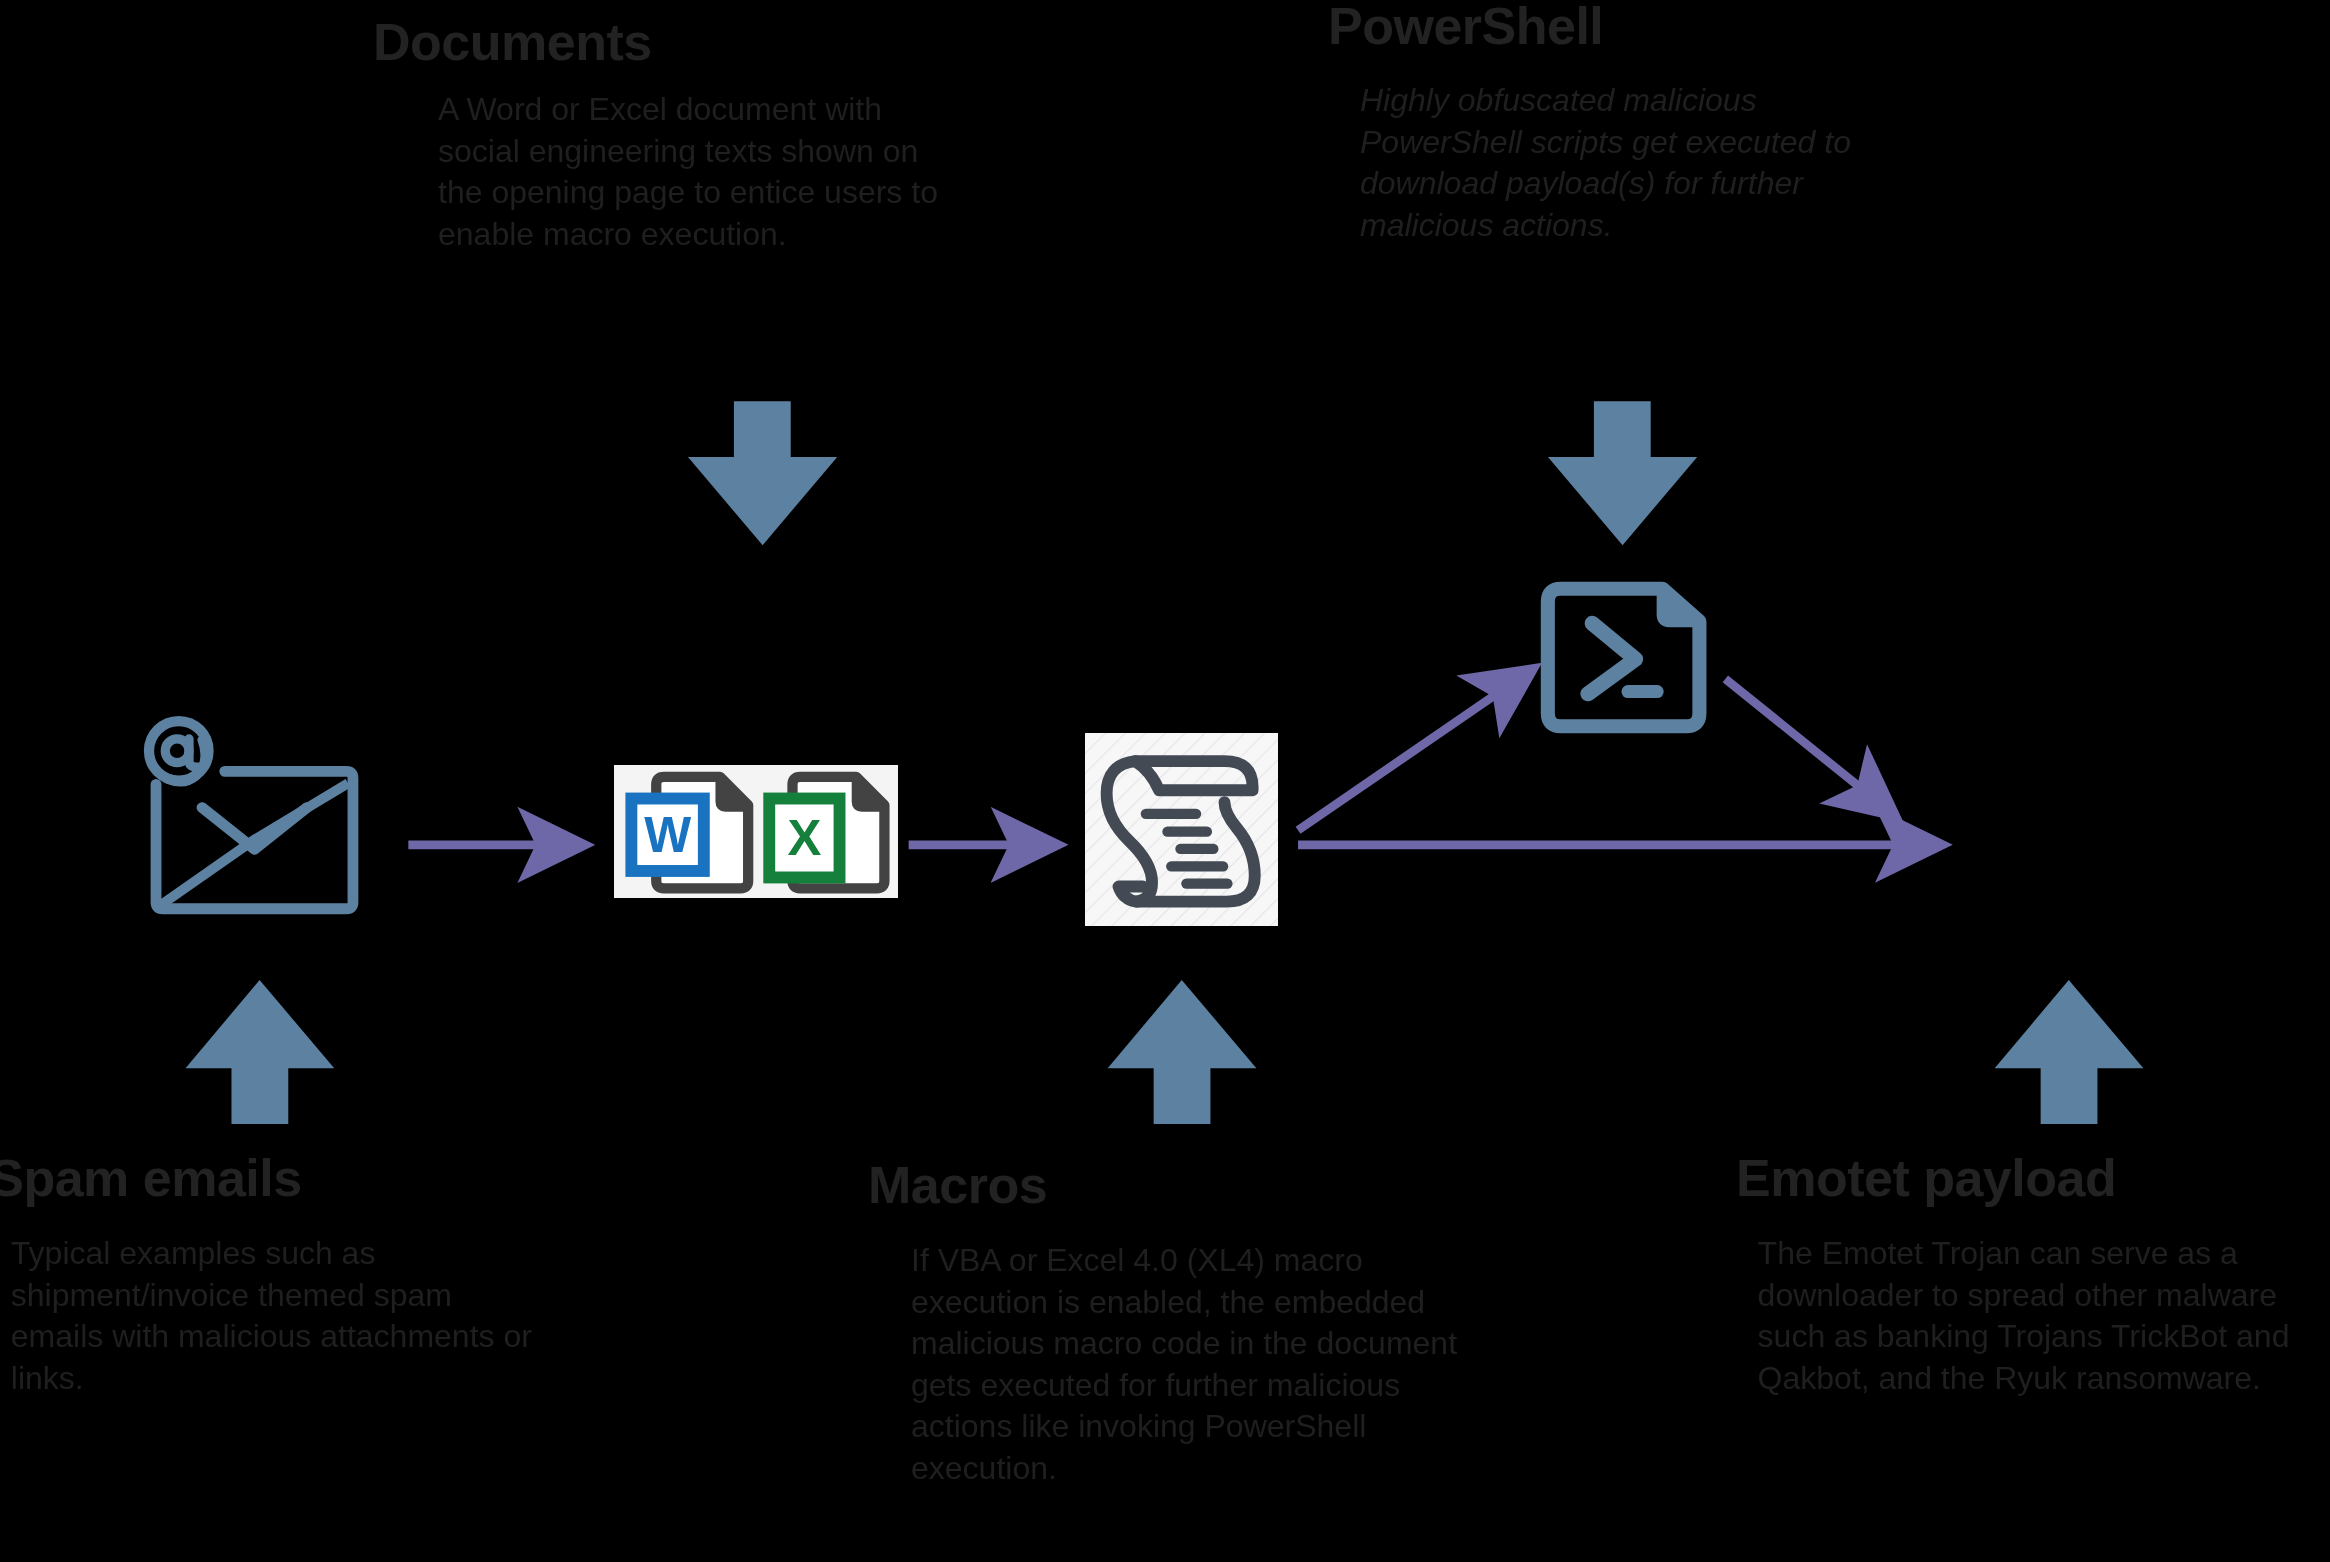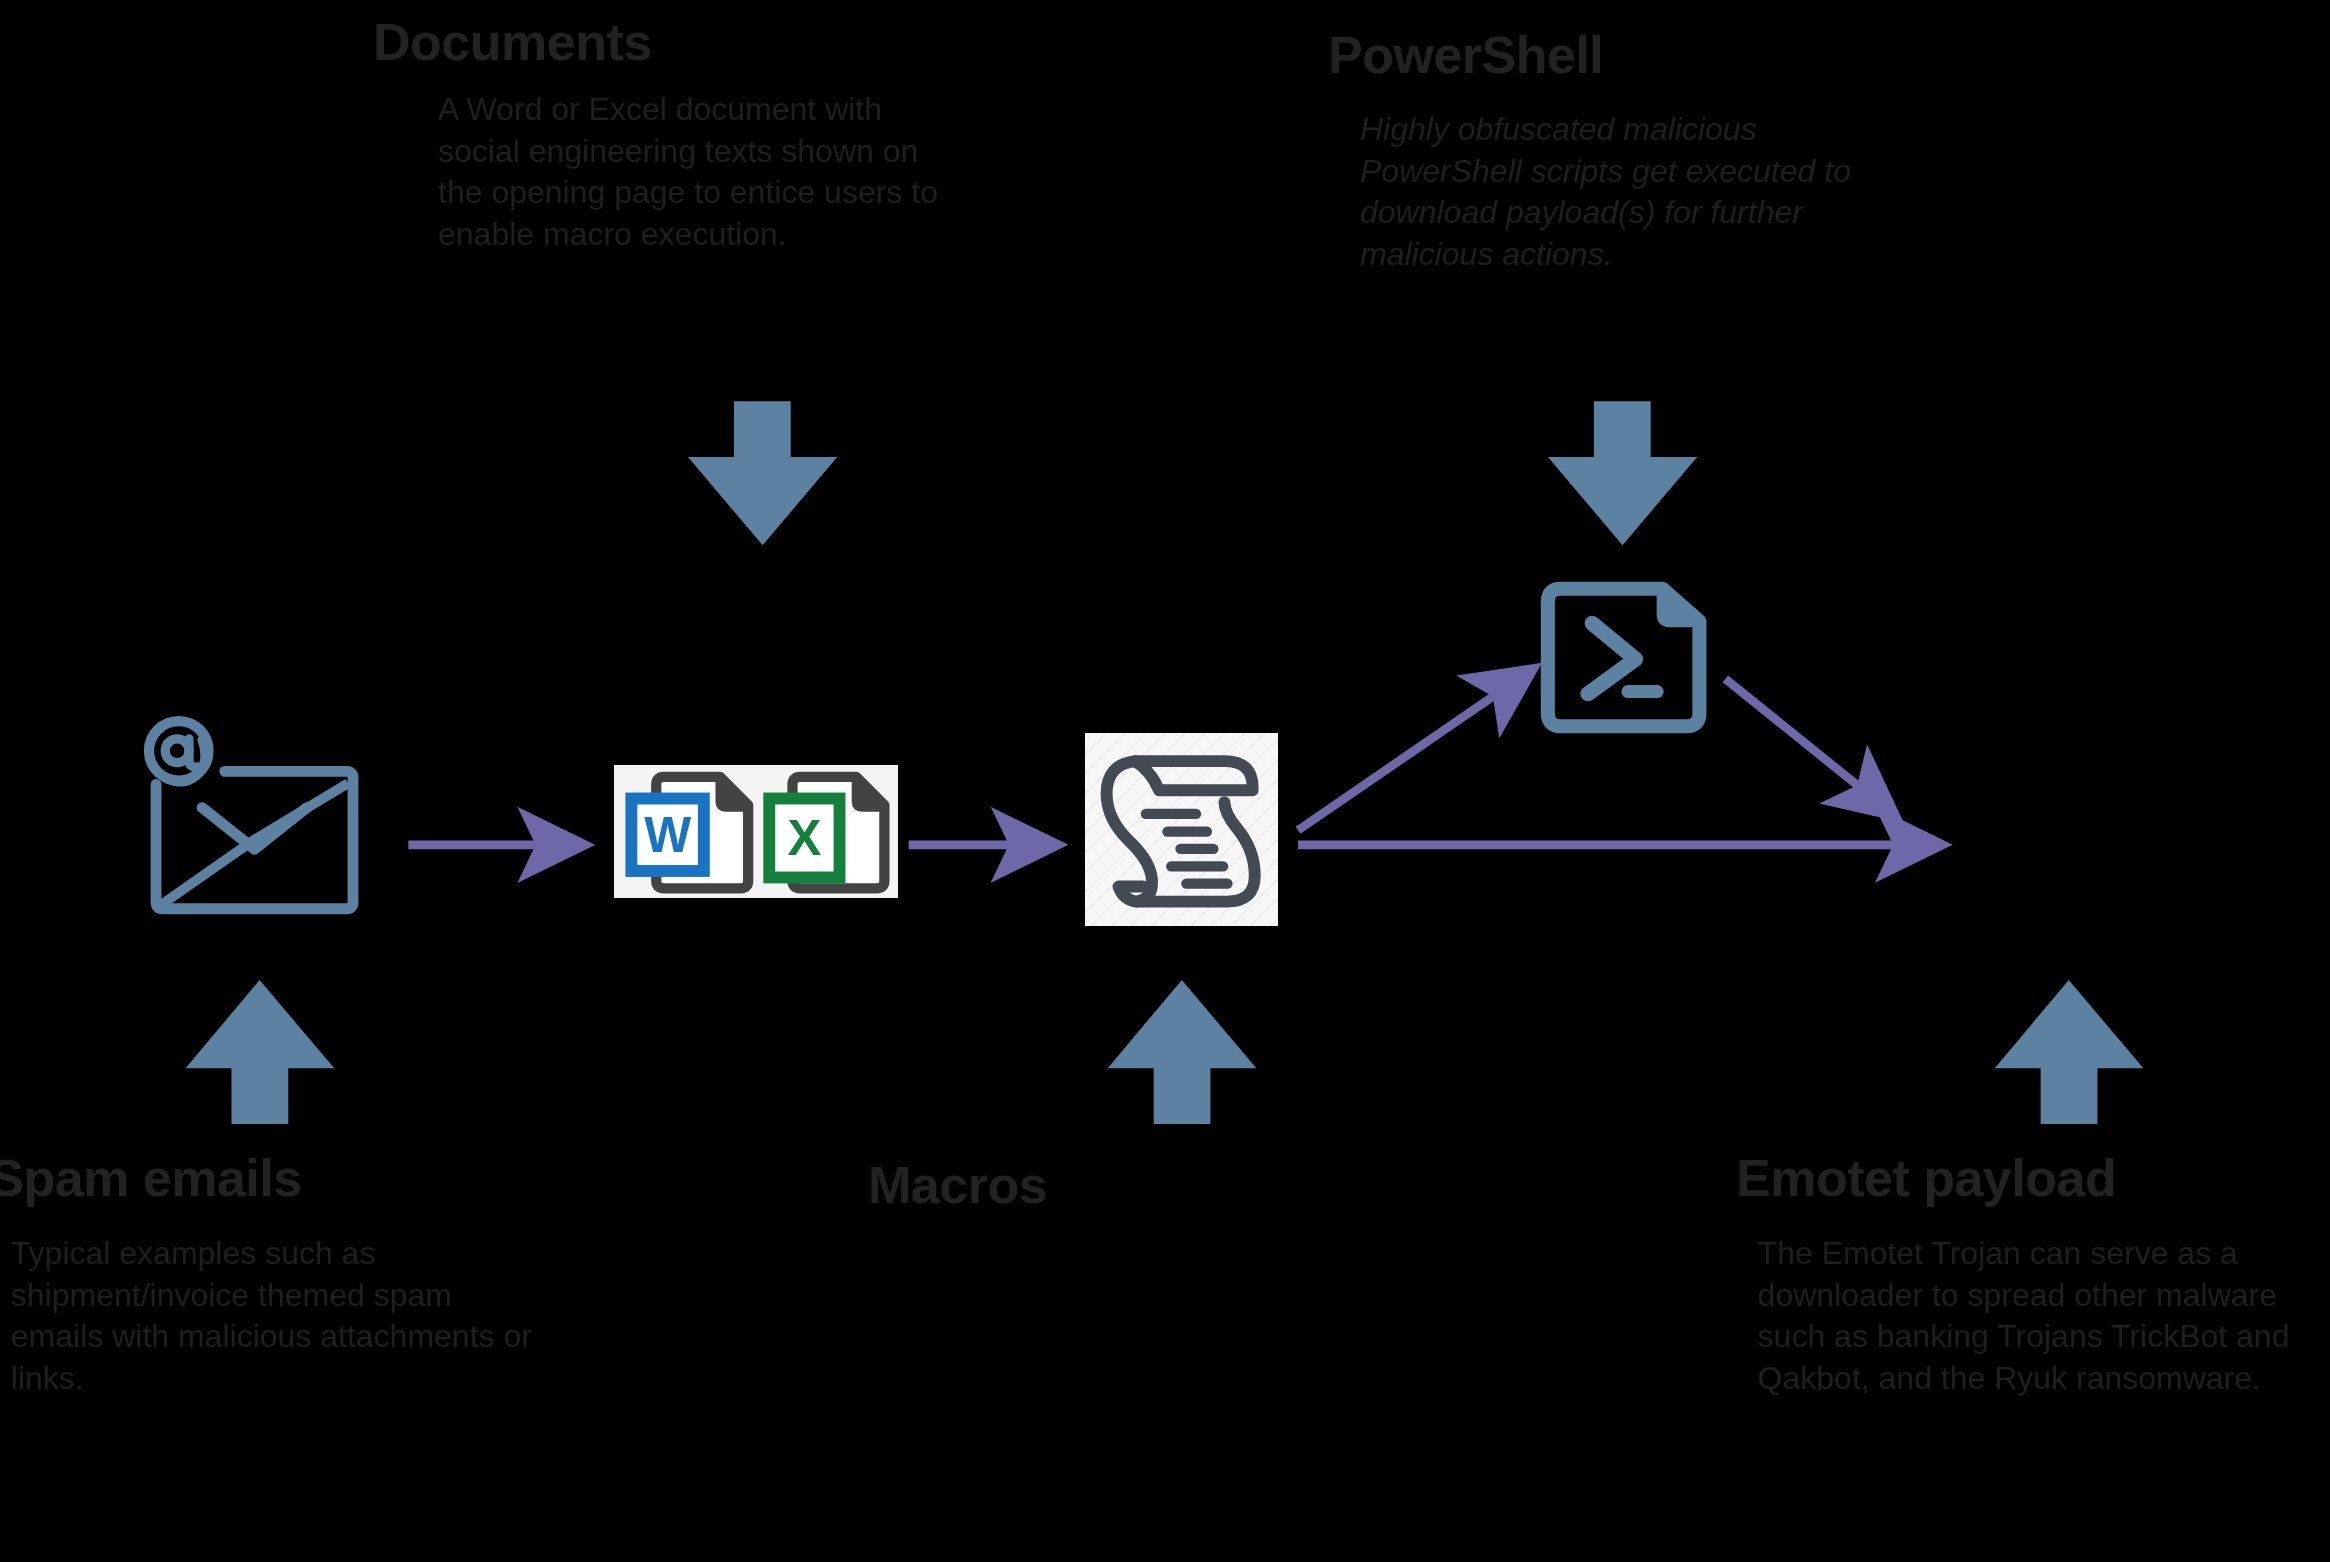--- a/index.html
+++ b/index.html
@@ -22,21 +22,21 @@
   .body-text{
     font-size:32px;font-weight:normal;color:#1f1f1f;
     line-height:1.30;
   }
 
   
   #doc-block{left:373px;top:16px;width:638px;}
   #doc-block .body-text{margin-top:20px;padding:0 65px;}
 
   
-  #ps-block{left:1328px;top:29px;width:590px;}
+  #ps-block{left:1328px;top:0;width:590px;}
   #ps-block .body-text{margin-top:27px;padding:0 32px;font-style:italic;}
 
   
   #spam-block{left:-10.8px;top:1152px;width:573px;}
   #spam-block .body-text{margin-top:28px;padding:0 21.6px;}
 
   
   #macros-block{left:868px;top:1159px;width:636px;}
   #macros-block .body-text{margin-top:28px;padding:0 43px;}
 
@@ -188,20 +188,21 @@
     <div class="body-text">Highly obfuscated malicious PowerShell scripts get executed to download payload(s) for further malicious actions.</div>
   </div>
 
   <div class="block" id="spam-block">
     <div class="heading">Spam emails</div>
     <div class="body-text">Typical examples such as shipment/invoice themed spam emails with malicious attachments or links.</div>
   </div>
 
   <div class="block" id="macros-block">
     <div class="heading">Macros</div>
+    <div class="body-text">If VBA or Excel 4.0 (XL4) macro execution is enabled, the embedded malicious macro code in the document gets executed for further malicious actions like invoking PowerShell execution.</div>
   </div>
 
   <div class="block" id="emotet-block">
     <div class="heading">Emotet payload</div>
     <div class="body-text">The Emotet Trojan can serve as a downloader to spread other malware such as banking Trojans TrickBot and Qakbot, and the Ryuk ransomware.</div>
   </div>
 
 </div>
 
 

